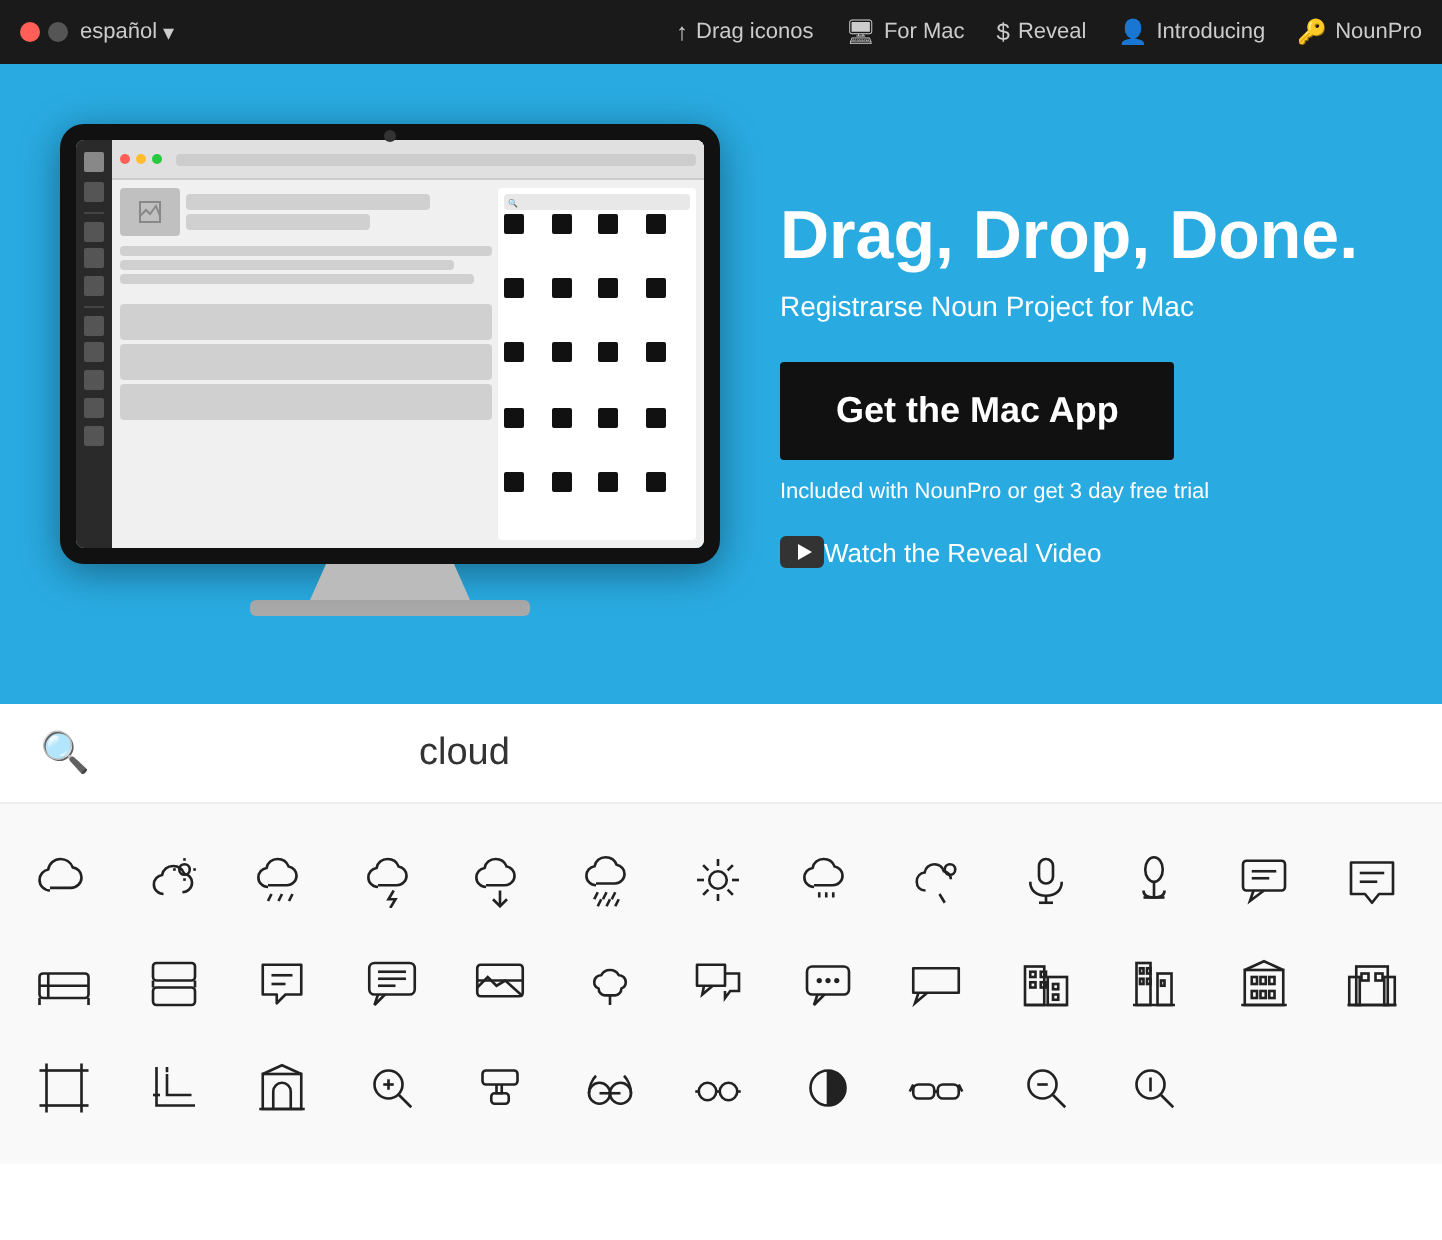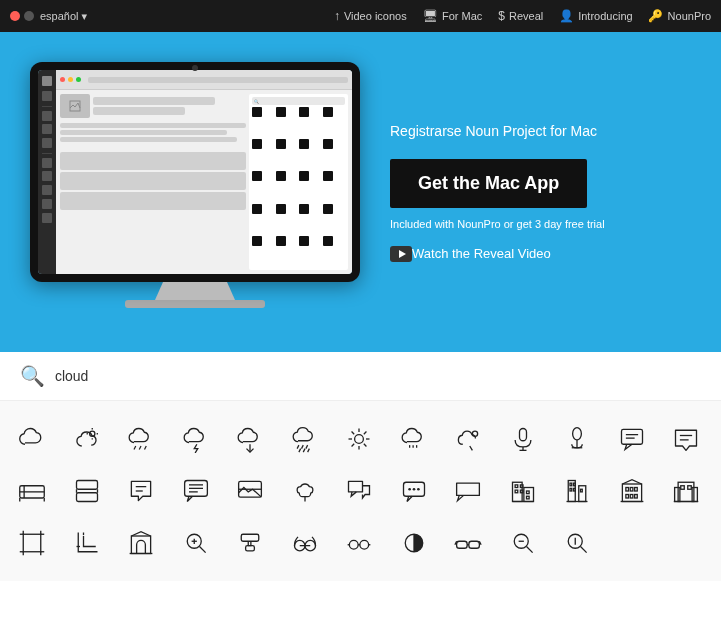--- a/index.html
+++ b/index.html
@@ -277,25 +277,26 @@
       display: flex;
       align-items: center;
       gap: 10px;
       background: #fff;
     }
     .search-icon-main {
       font-size: 20px;
       color: #333;
     }
     .search-input {
-      font-size: 14px;
+      font-size: 19px;
       border: none;
       outline: none;
       color: #333;
       width: 200px;
+      text-align: right;
     }
 
     
     .icon-grid-section {
       padding: 16px 10px;
       background: #f9f9f9;
     }
     .icon-grid {
       display: grid;
       grid-template-columns: repeat(13, 1fr);
@@ -328,21 +329,21 @@
       <div class="dot min"></div>
     </div>
     <div class="lang-select">
       <span>español</span>
       <span>▾</span>
     </div>
   </div>
   <div class="navbar-right">
     <div class="nav-item">
       <span class="nav-icon">↑</span>
-      <span>Video iconos</span>
+      <span>Drag iconos</span>
     </div>
     <div class="nav-item">
       <span class="nav-icon">🖥</span>
       <span>For Mac</span>
     </div>
     <div class="nav-item">
       <span class="nav-icon">$</span>
       <span>Reveal</span>
     </div>
     <div class="nav-item">
@@ -434,20 +435,21 @@
             </div>
           </div>
         </div>
       </div>
       <div class="mac-stand"></div>
       <div class="mac-base"></div>
     </div>
   </div>
 
   <div class="hero-right">
+    <h1 class="hero-title">Drag, Drop, Done.</h1>
     <p class="hero-subtitle">Registrarse Noun Project for Mac</p>
     <button class="cta-button">Get the Mac App</button>
     <p class="cta-subtext">Included with NounPro or get 3 day free trial</p>
     <div class="video-link">
       <div class="play-icon">
         <div class="play-triangle"></div>
       </div>
       <span>Watch the Reveal Video</span>
     </div>
   </div>

